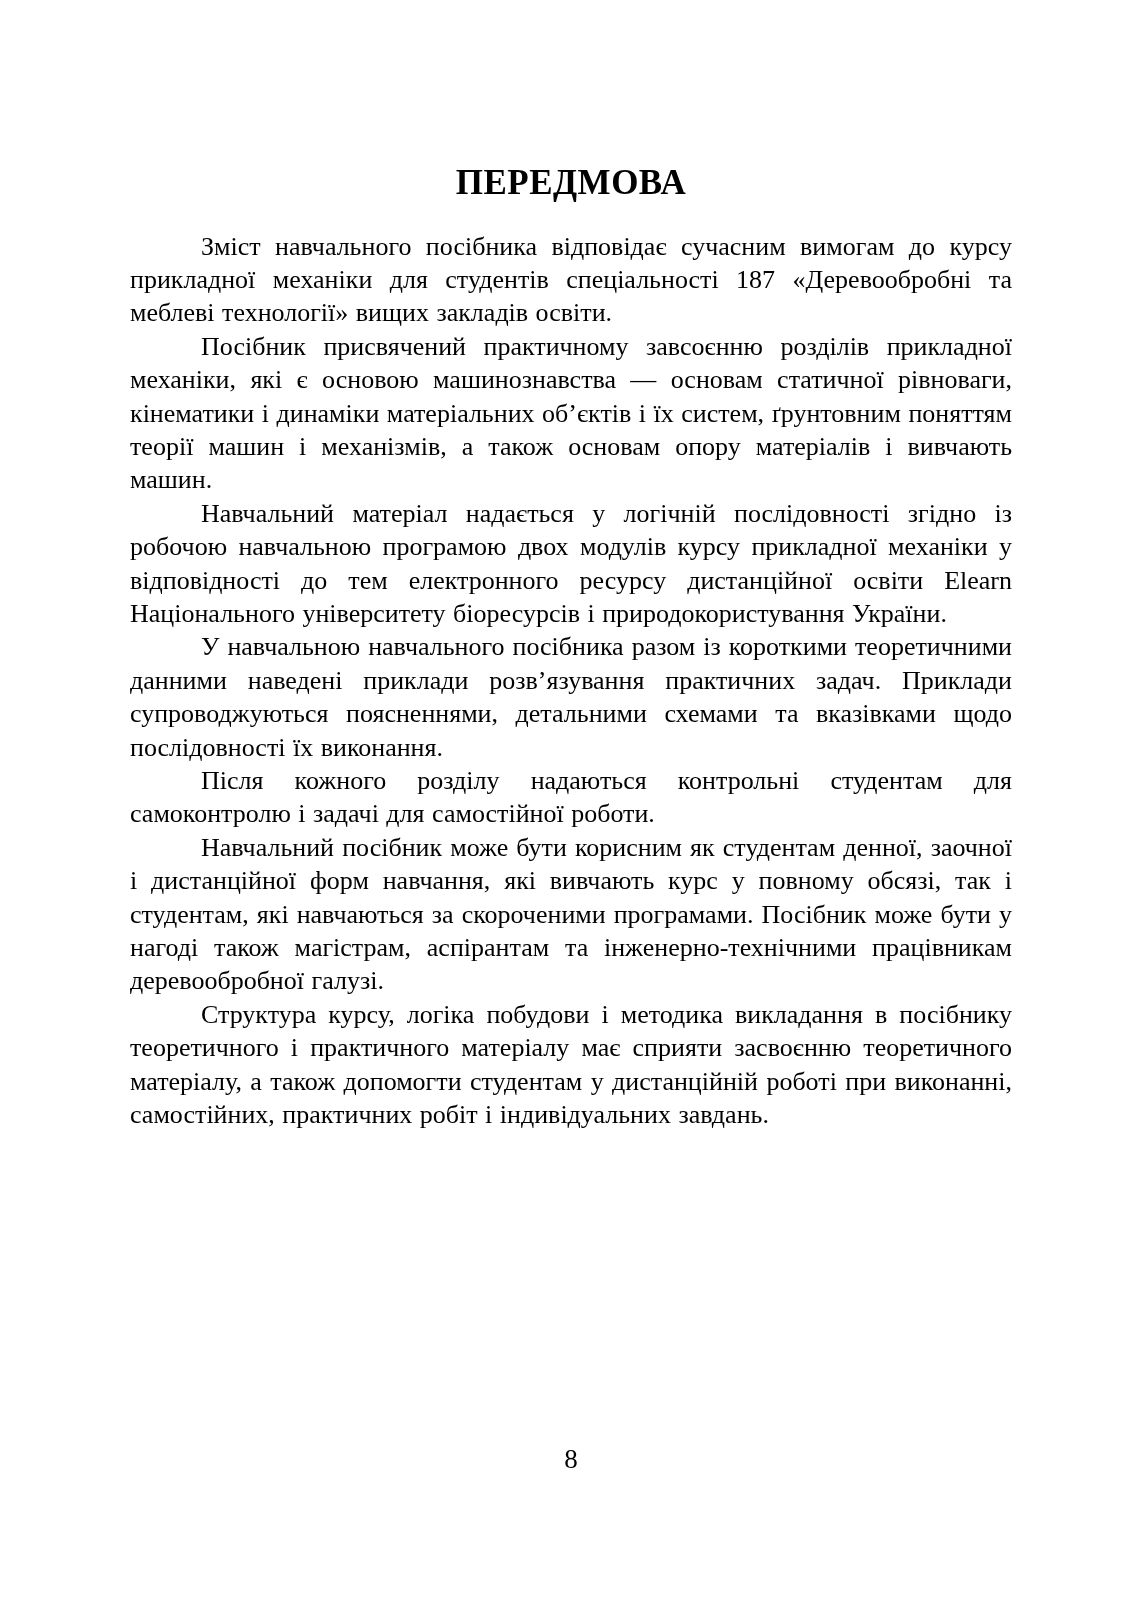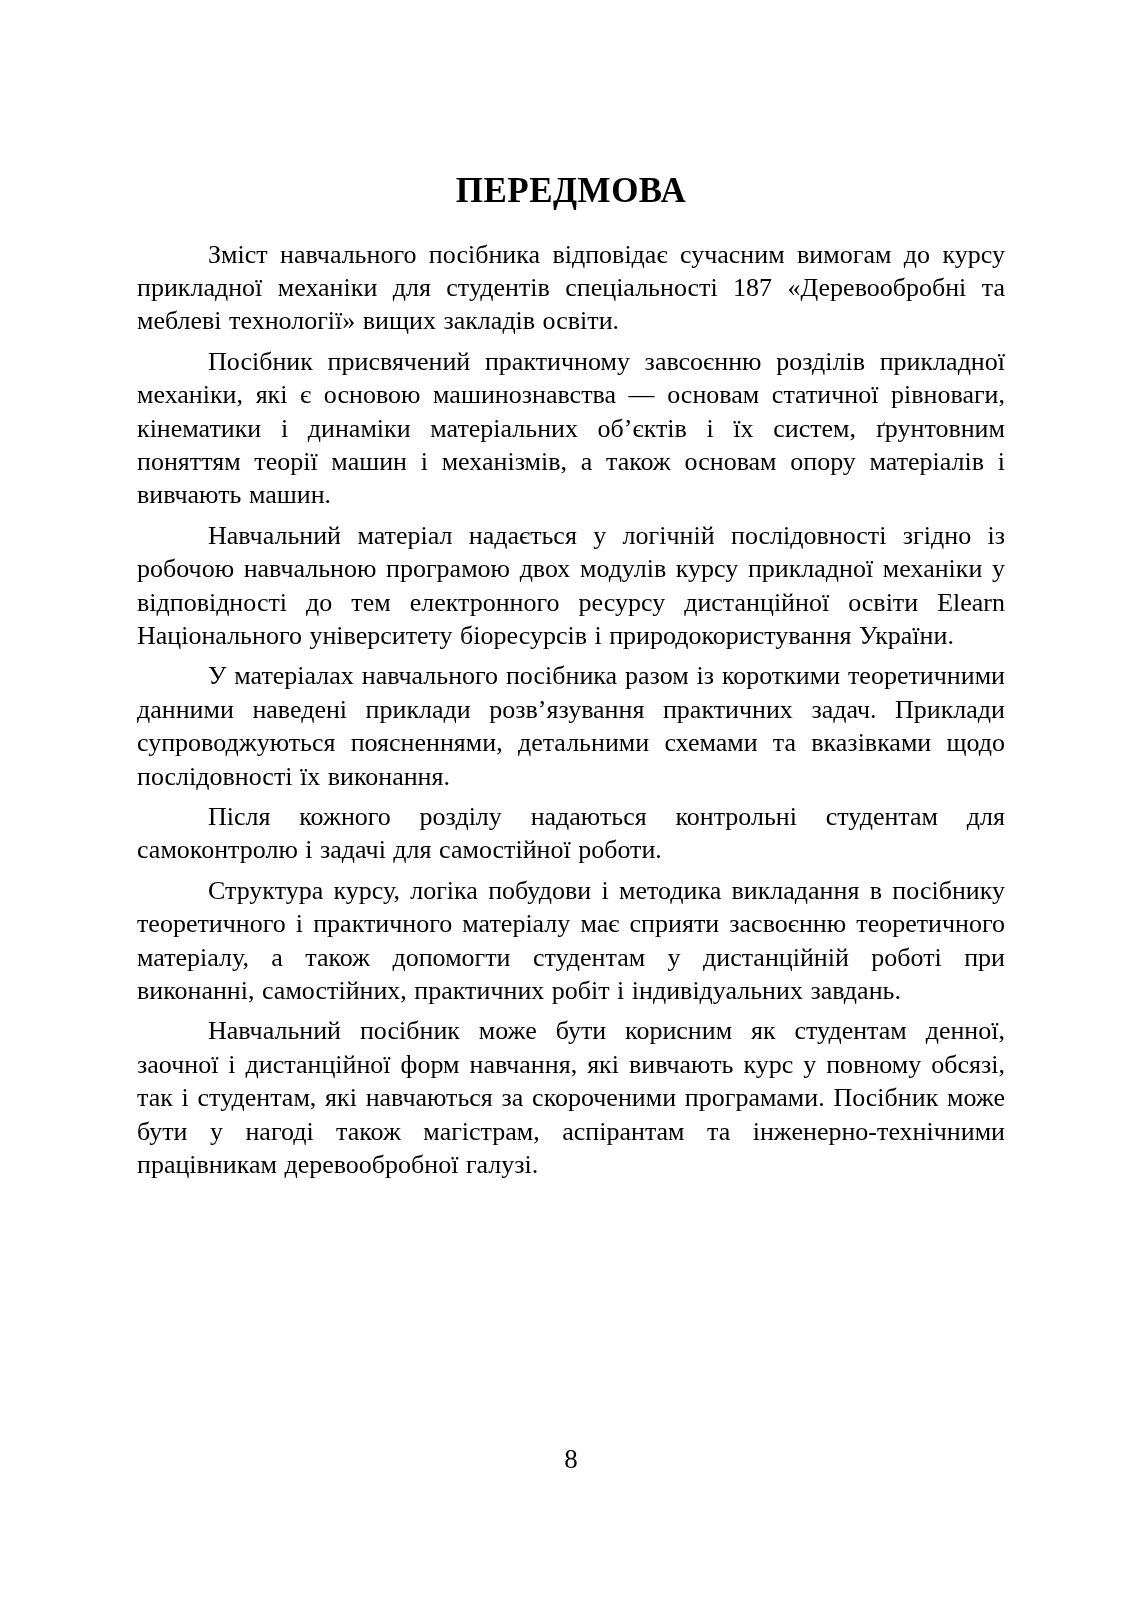--- a/index.html
+++ b/index.html
@@ -15,36 +15,36 @@
     color: #000000;
     overflow: hidden;
   }
   .page {
     position: absolute;
     top: 0;
     left: 0;
     width: 1142px;
     height: 1615px;
     box-sizing: border-box;
-    padding: 12px 130px;
+    padding: 4px 130px;
   }
   .title {
     margin: 0;
     padding-top: 160px;
     text-align: center;
     font-size: 35px;
     font-weight: bold;
     letter-spacing: 0.5px;
     line-height: 1.1;
   }
   .content {
     margin-top: 27px;
   }
   .content p {
-    margin: 7px;
+    margin: 0;
     font-size: 26px;
     line-height: 33.4px;
     text-align: justify;
     text-indent: 71px;
     word-spacing: 1px;
   }
   .page-number {
     position: absolute;
     top: 1443px;
     left: 0;
@@ -56,19 +56,19 @@
 </style>
 </head>
 <body>
 
 <div class="page">
   <h1 class="title">ПЕРЕДМОВА</h1>
   <div class="content">
     <p>Зміст навчального посібника відповідає сучасним вимогам до курсу прикладної механіки для студентів спеціальності 187 «Деревообробні та меблеві технології» вищих закладів освіти.</p>
     <p>Посібник присвячений практичному завсоєнню розділів прикладної механіки, які є основою машинознавства — основам статичної рівноваги, кінематики і динаміки матеріальних об’єктів і їх систем, ґрунтовним поняттям теорії машин і механізмів, а також основам опору матеріалів і вивчають машин.</p>
     <p>Навчальний матеріал надається у логічній послідовності згідно із робочою навчальною програмою двох модулів курсу прикладної механіки у відповідності до тем електронного ресурсу дистанційної освіти Elearn Національного університету біоресурсів і природокористування України.</p>
-    <p>У матеріалах навчального посібника разом із короткими теоретичними данними наведені приклади розв’язування практичних задач. Приклади супроводжуються поясненнями, детальними схемами та вказівками щодо послідовності їх виконання.</p>
+    <p>У навчальною навчального посібника разом із короткими теоретичними данними наведені приклади розв’язування практичних задач. Приклади супроводжуються поясненнями, детальними схемами та вказівками щодо послідовності їх виконання.</p>
     <p>Після кожного розділу надаються контрольні студентам для самоконтролю і задачі для самостійної роботи.</p>
+    <p>Навчальний посібник може бути корисним як студентам денної, заочної і дистанційної форм навчання, які вивчають курс у повному обсязі, так і студентам, які навчаються за скороченими програмами. Посібник може бути у нагоді також магістрам, аспірантам та інженерно-технічними працівникам деревообробної галузі.</p>
     <p>Структура курсу, логіка побудови і методика викладання в посібнику теоретичного і практичного матеріалу має сприяти засвоєнню теоретичного матеріалу, а також допомогти студентам у дистанційній роботі при виконанні, самостійних, практичних робіт і індивідуальних завдань.</p>
-    <p>Навчальний посібник може бути корисним як студентам денної, заочної і дистанційної форм навчання, які вивчають курс у повному обсязі, так і студентам, які навчаються за скороченими програмами. Посібник може бути у нагоді також магістрам, аспірантам та інженерно-технічними працівникам деревообробної галузі.</p>
   </div>
   <div class="page-number">8</div>
 </div>
 
 </body></html>

